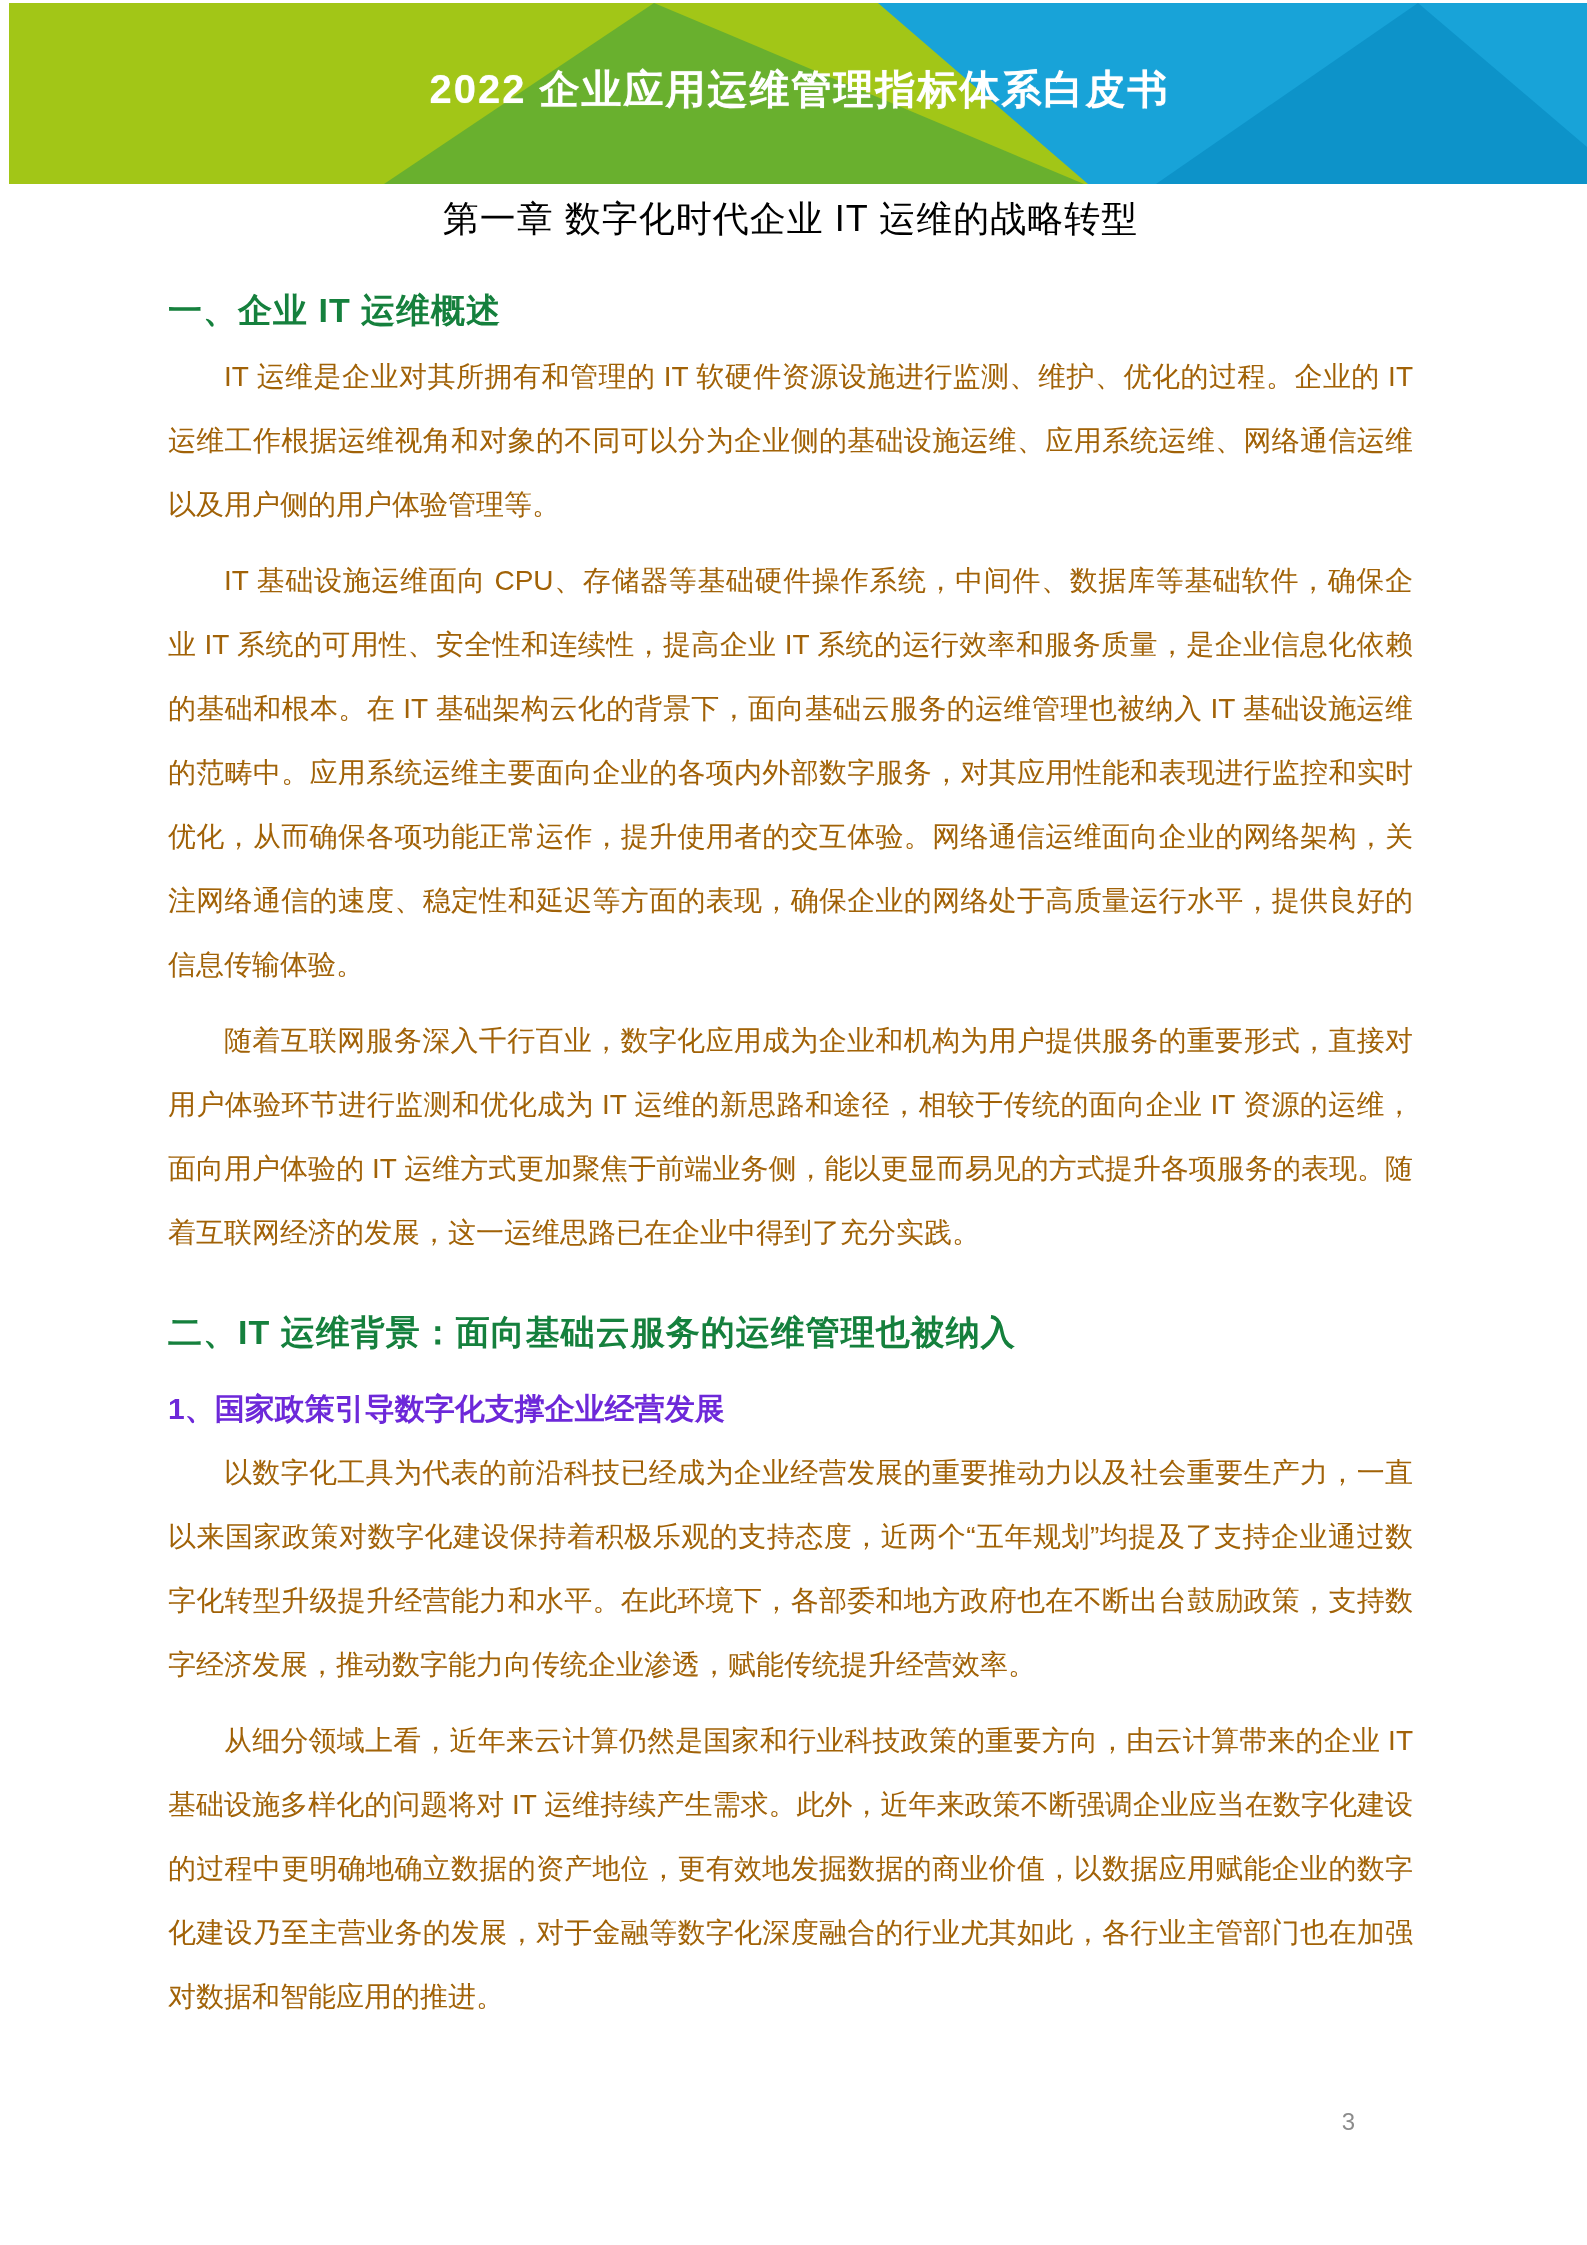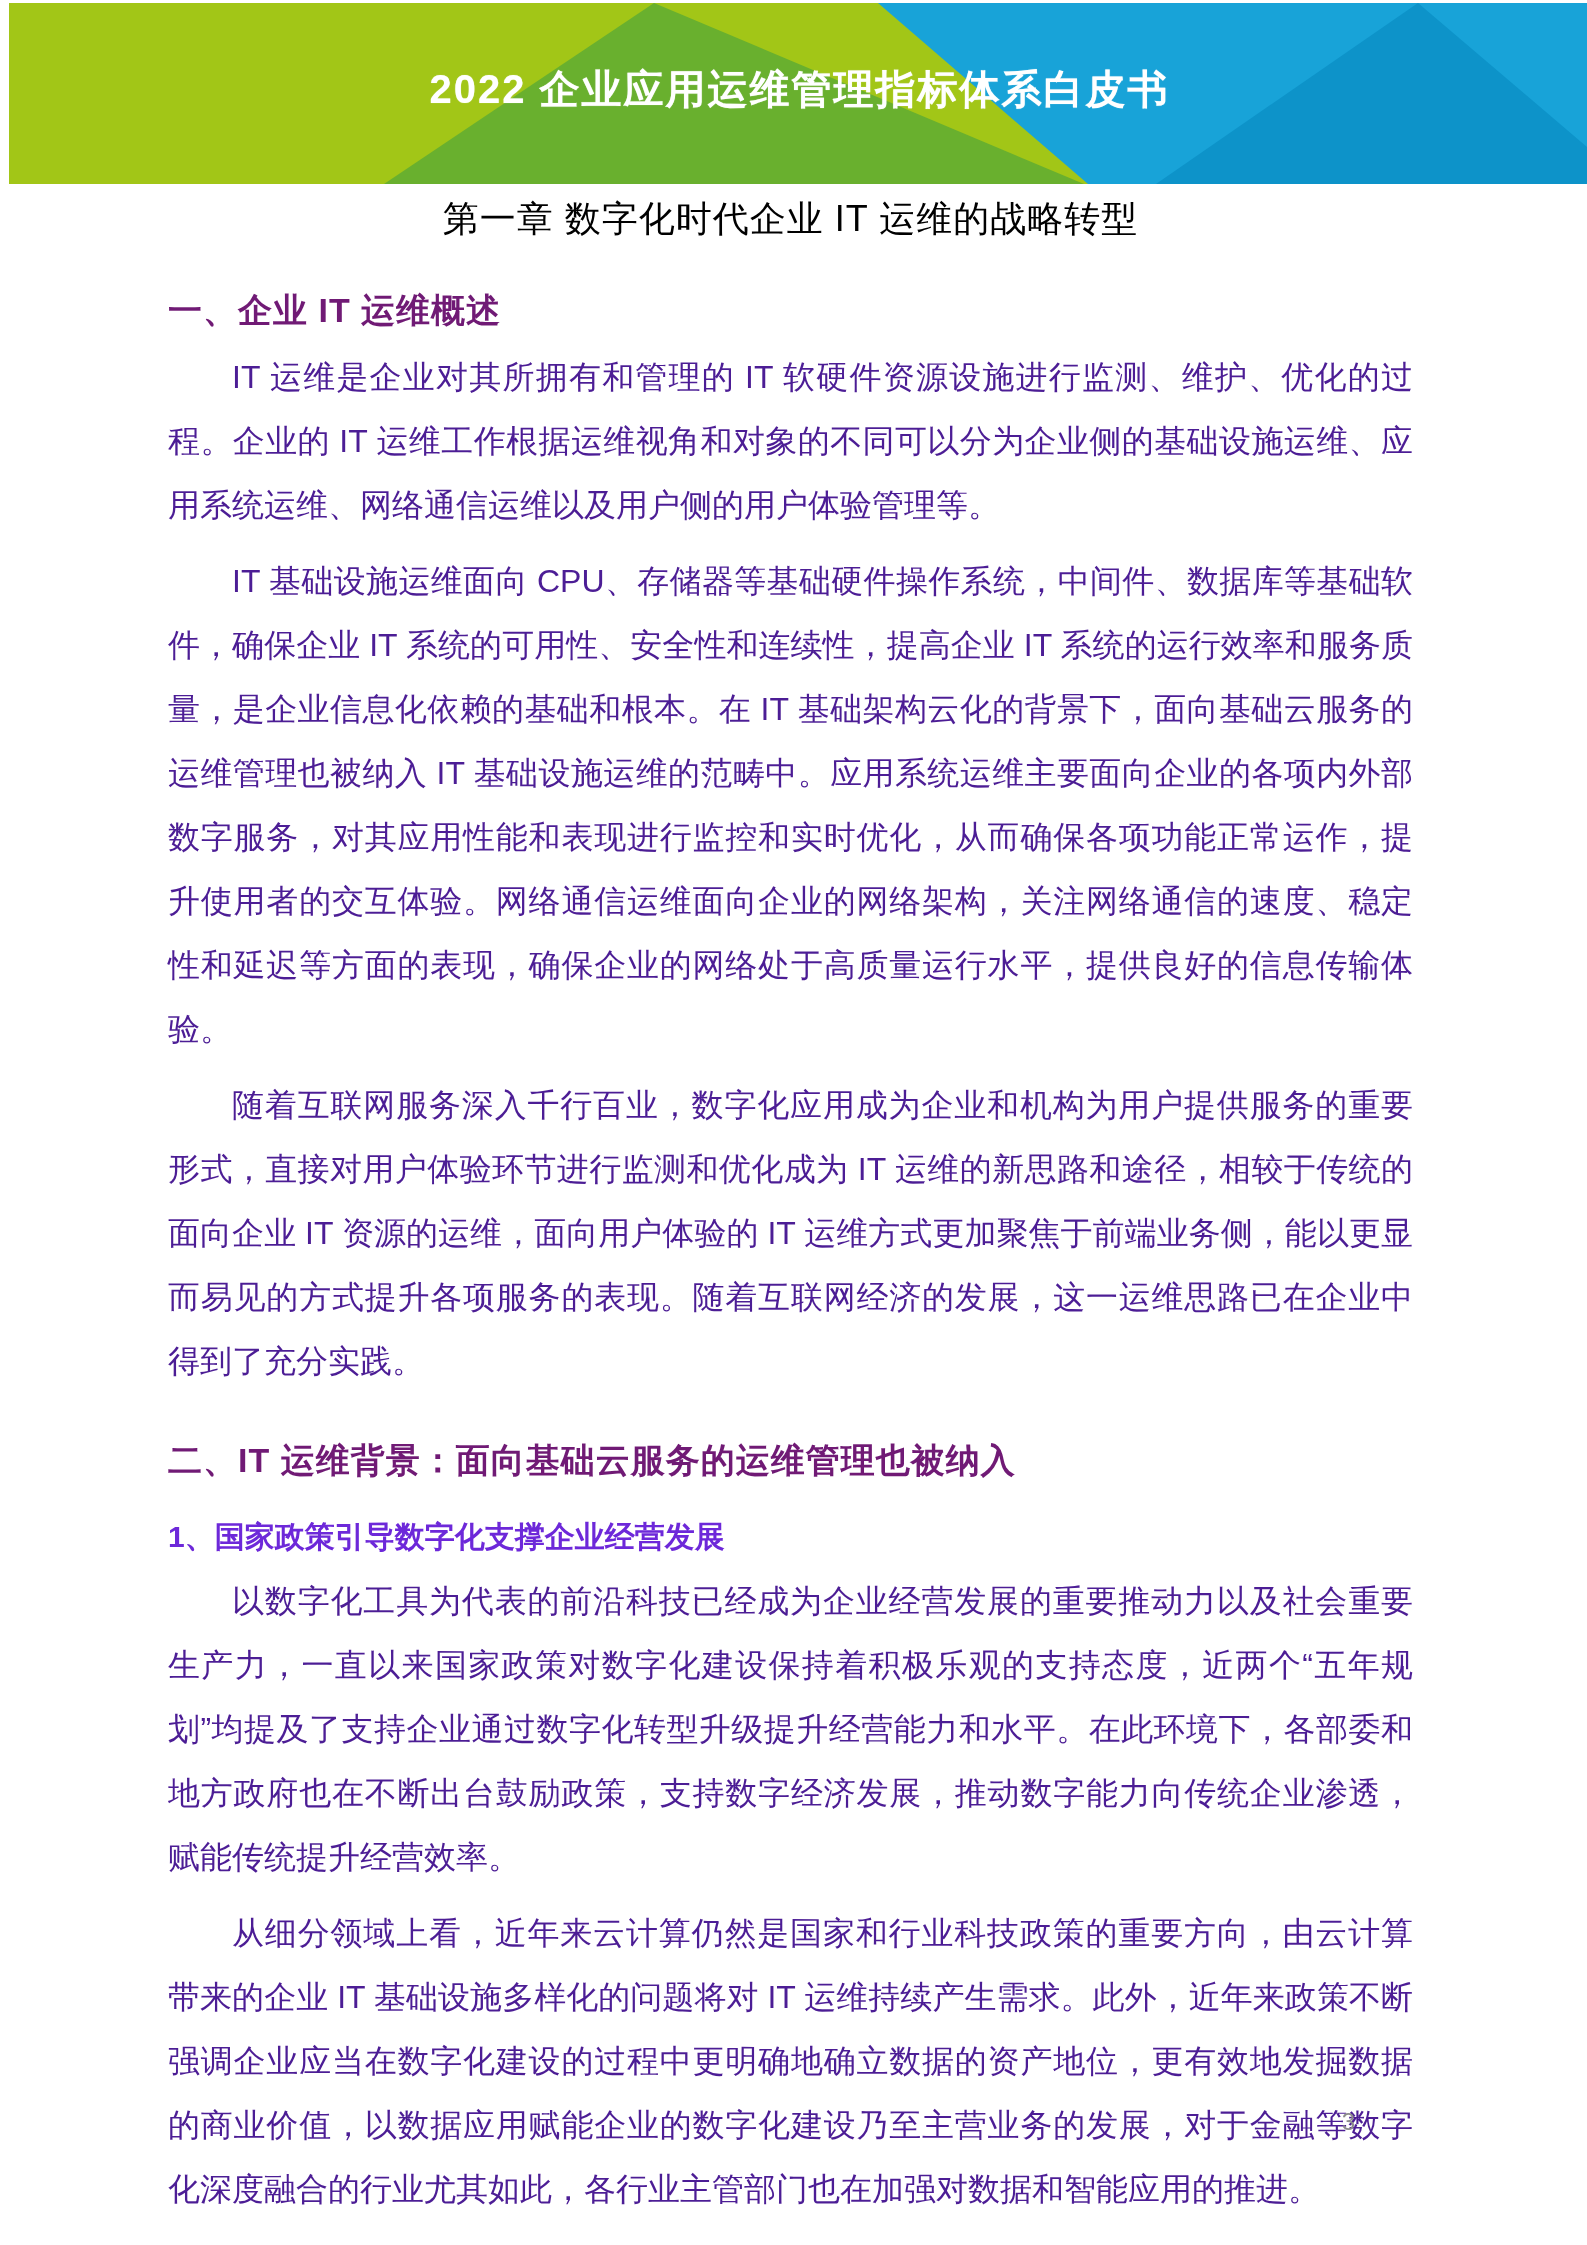--- a/index.html
+++ b/index.html
@@ -37,36 +37,36 @@
   }
   .chapter-title {
     margin:50px 0 0 0;
     text-align:center;
     font-size:36px; font-weight:normal; color:#000;
     letter-spacing:1px;
     line-height:48px;
   }
   .h2 {
     margin:44px 0 0 0;
-    font-size:34px; font-weight:bold; color:#701a75;
+    font-size:34px; font-weight:bold; color:#15803d;
     letter-spacing:1px;
     line-height:46px;
   }
   .h3 {
     margin:34px 0 0 0;
     font-size:30px; font-weight:bold; color:#6d28d9;
     line-height:40px;
   }
   .para {
     margin:12px 0 0 0;
-    font-size:32px;
+    font-size:28px;
     line-height:64px;
     text-align:justify;
     text-indent:2em;
-    color:#4c1d95;
+    color:#a16207;
   }
 
   
   .page-number {
     position:absolute; top:2108px; right:232px;
     font-size:24px; color:#8c8c8c;
   }
 </style>
 </head>
 <body>

